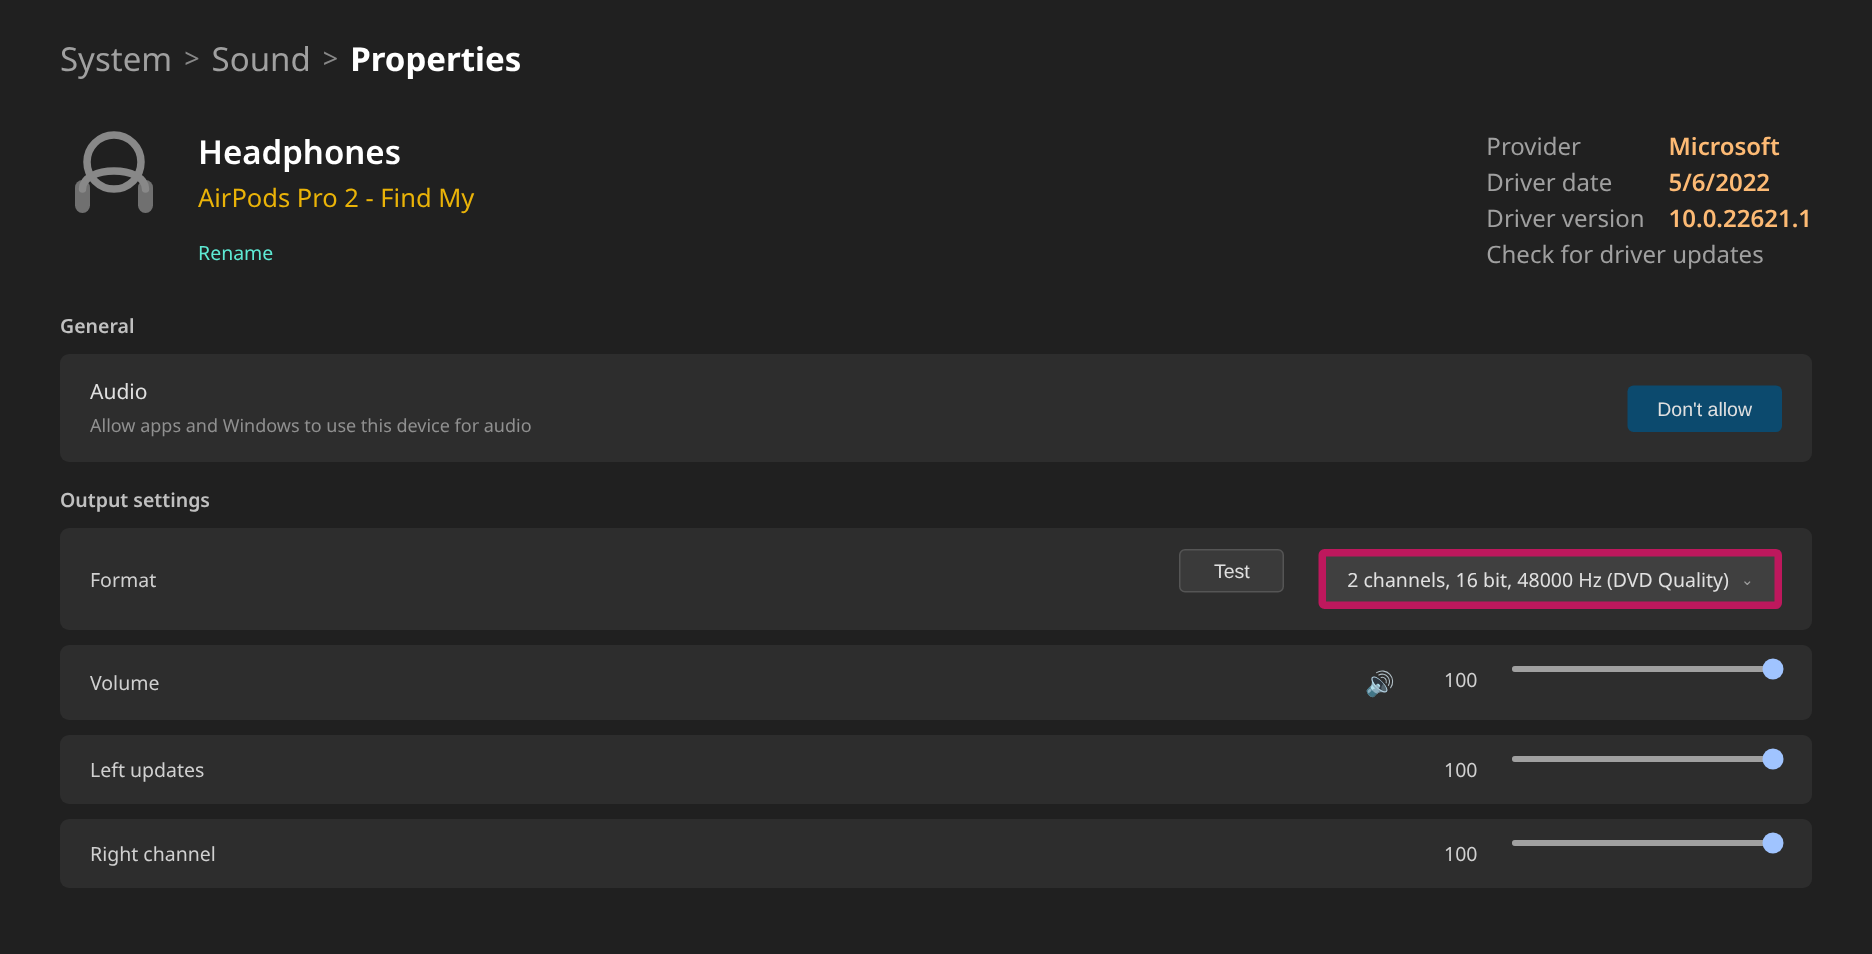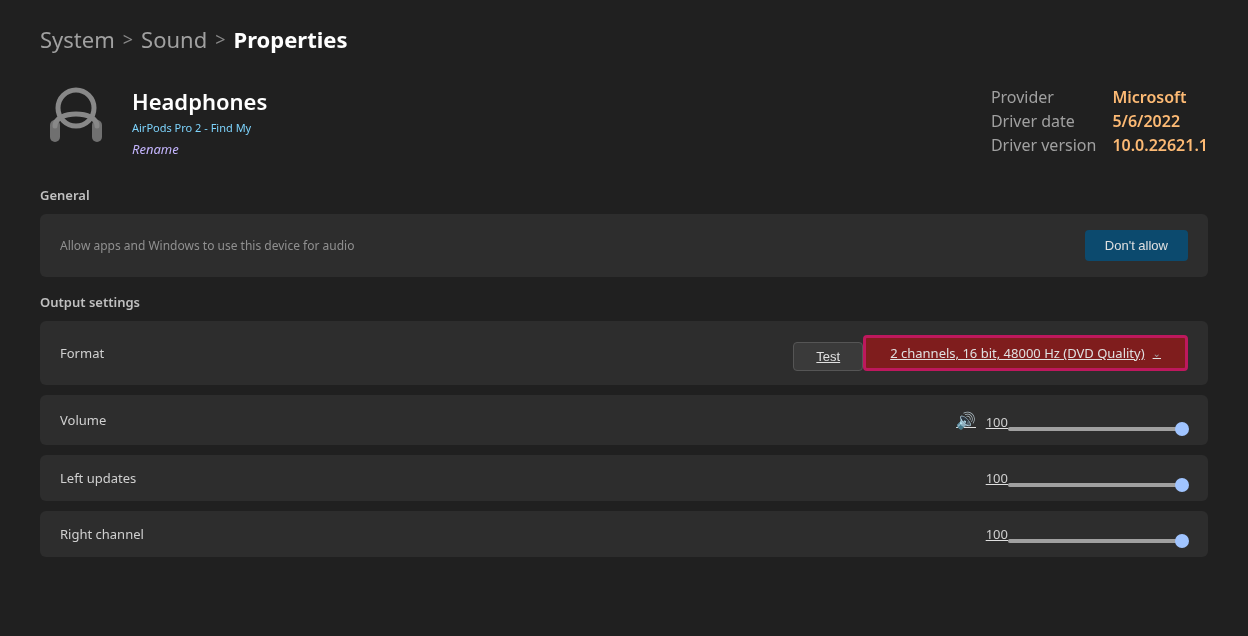--- a/index.html
+++ b/index.html
@@ -49,31 +49,30 @@
     }
 
     .device-name {
       font-size: 22px;
       font-weight: 600;
       color: #ffffff;
       margin-bottom: 4px;
     }
 
     .device-subtitle {
-      font-size: 11px;
-      color: #7dd3fc;
-      margin-bottom: 4px;
+      font-size: 17px;
+      color: #eab308;
+      margin-bottom: 16px;
     }
 
     .rename-link {
       font-size: 13px;
-      color: #c4b5fd;
+      color: #5eead4;
       cursor: pointer;
       text-decoration: none;
-      font-style: italic;
     }
 
     .driver-info {
       margin-left: auto;
       display: grid;
       grid-template-columns: auto auto;
       gap: 2px 16px;
       font-size: 16px;
       text-align: left;
       padding-top: 4px;
@@ -150,43 +149,42 @@
     }
 
     .row-label {
       font-size: 13px;
       color: #d0d0d0;
       min-width: 160px;
     }
 
     .row-controls {
       display: flex;
-      align-items: flex-end;
-      gap: 0;
+      align-items: flex-start;
+      gap: 23px;
       margin-left: auto;
-      text-decoration: underline;
     }
 
     .test-btn {
       background-color: #3a3a3a;
       border: 1px solid #555;
       color: #e0e0e0;
       padding: 6px 22px;
       border-radius: 4px;
       font-size: 13px;
       cursor: pointer;
     }
 
     .format-select {
       display: flex;
       align-items: center;
-      background-color: #7f1d1d;
-      border: 3px solid #be185d;
+      background-color: #404040;
+      border: 5px solid #be185d;
       border-radius: 4px;
-      padding: 6px 24px;
+      padding: 6px 14px;
       font-size: 13px;
       color: #e0e0e0;
       cursor: pointer;
       gap: 8px;
     }
 
     .chevron-down {
       font-size: 10px;
       color: #a0a0a0;
     }
@@ -268,27 +266,29 @@
     <a class="rename-link">Rename</a>
   </div>
 
   <div class="driver-info">
     <span class="label">Provider</span>
     <span class="value">Microsoft</span>
     <span class="label">Driver date</span>
     <span class="value">5/6/2022</span>
     <span class="label">Driver version</span>
     <span class="value">10.0.22621.1</span>
+    <span class="check-link">Check for driver updates</span>
   </div>
 </div>
 
 <div class="section-title">General</div>
 
 <div class="card audio-card">
   <div class="audio-card-text">
+    <div class="audio-title">Audio</div>
     <div class="audio-desc">Allow apps and Windows to use this device for audio</div>
   </div>
   <button class="dont-allow-btn">Don't allow</button>
 </div>
 
 <div class="output-section">
   <div class="section-title">Output settings</div>
 
   <div class="row-card">
     <span class="row-label">Format</span>

